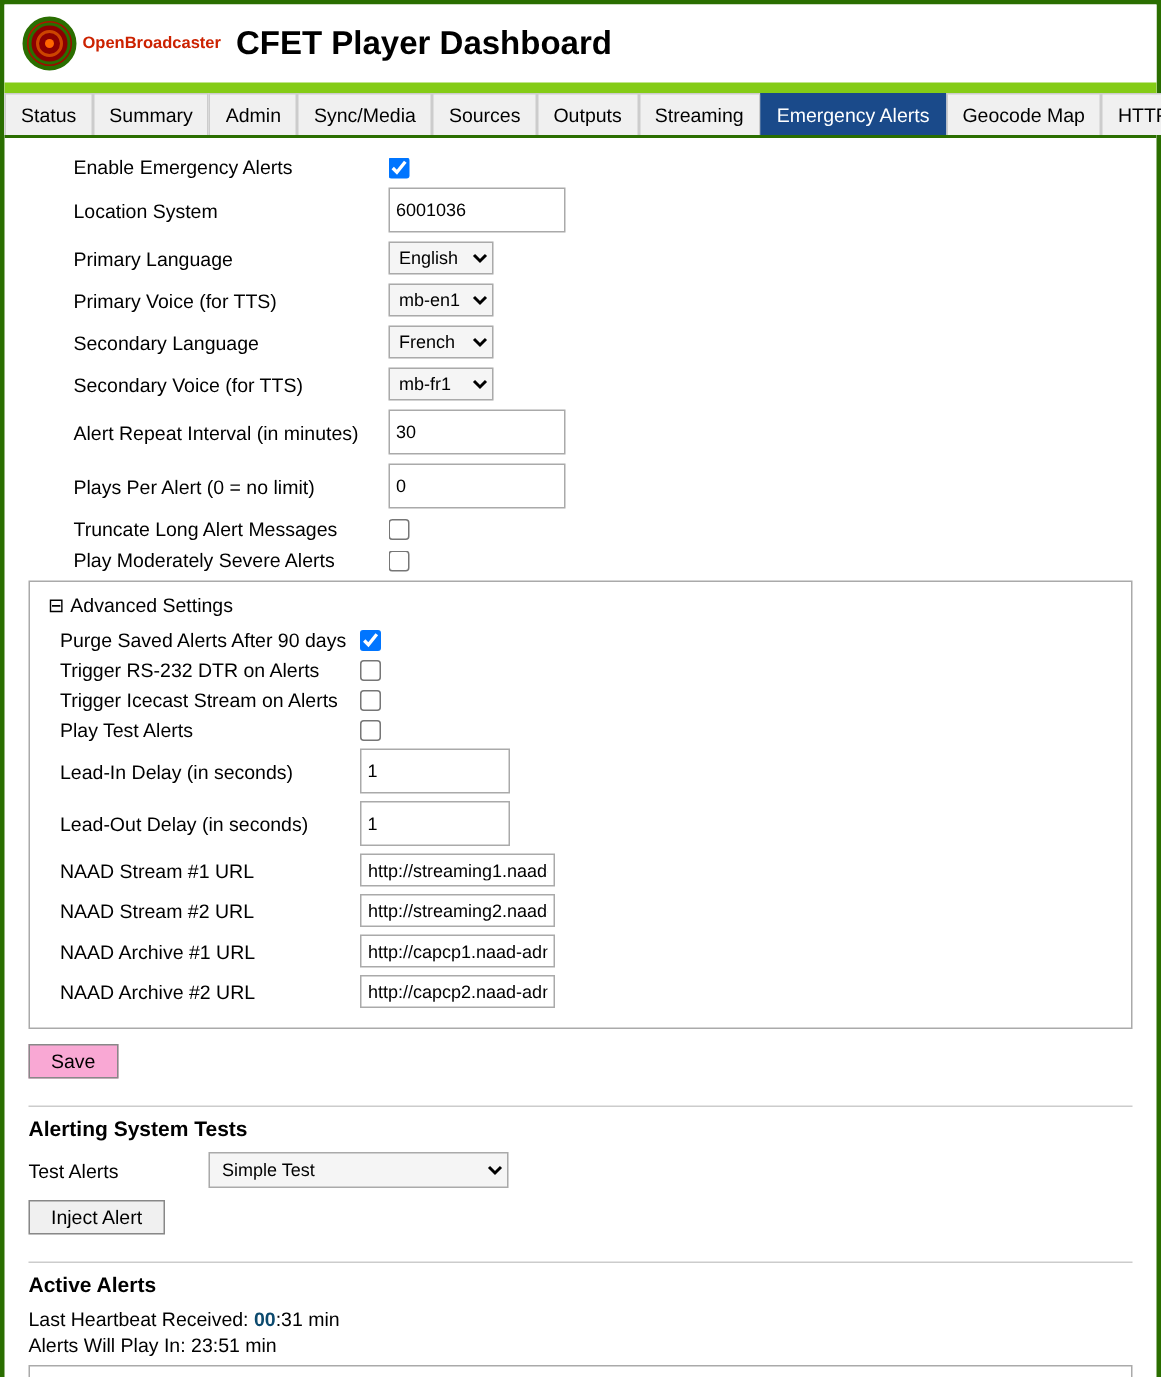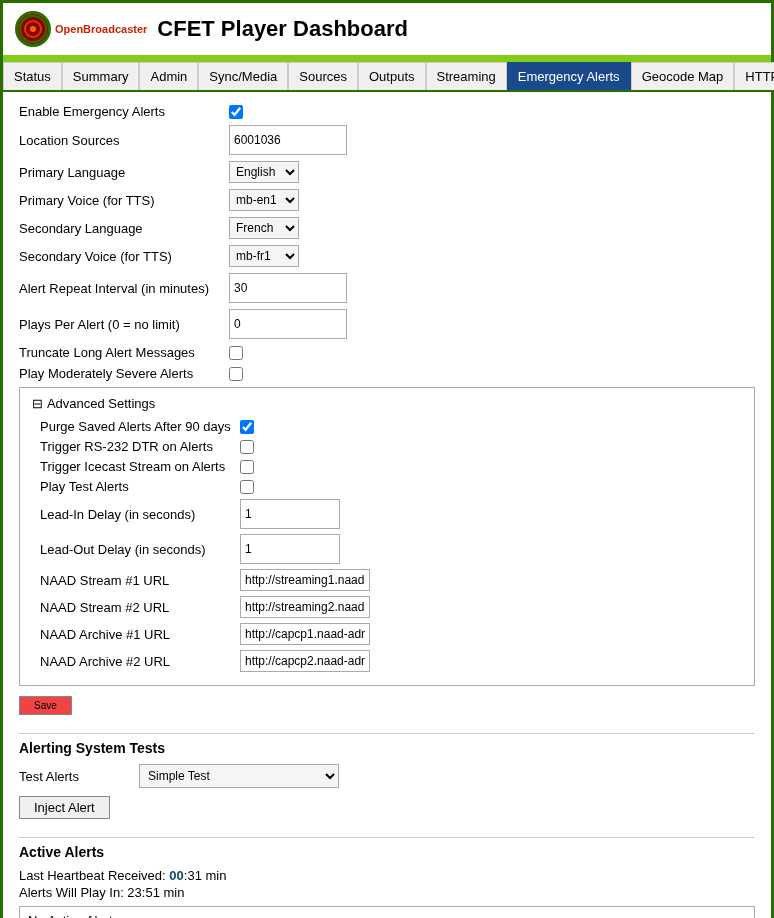--- a/index.html
+++ b/index.html
@@ -73,20 +73,21 @@
       color: #fff;
       border-color: #1a4a8a;
     }
     .content {
       padding: 12px 16px;
     }
     .form-row {
       display: flex;
       align-items: center;
       margin-bottom: 6px;
+      margin-left: 30px;
     }
     .form-label {
       width: 210px;
       font-size: 13px;
       color: #000;
       flex-shrink: 0;
     }
     .form-input {
       border: 1px solid #aaa;
       padding: 2px 4px;
@@ -130,24 +131,24 @@
       margin-bottom: 5px;
       padding-left: 8px;
     }
     .advanced-label {
       width: 200px;
       font-size: 13px;
       color: #000;
       flex-shrink: 0;
     }
     .save-btn {
-      background: #ef4444;
+      background: #f9a8d4;
       border: 1px solid #888;
       padding: 3px 14px;
-      font-size: 10px;
+      font-size: 13px;
       cursor: pointer;
       margin-bottom: 12px;
     }
     .section-title {
       font-size: 14px;
       font-weight: bold;
       color: #000;
       margin-bottom: 8px;
       margin-top: 4px;
     }
@@ -251,21 +252,21 @@
   <div class="content">
 
     
     <div class="form-row">
       <span class="form-label">Enable Emergency Alerts</span>
       <input type="checkbox" class="checkbox-input" checked="" style="">
     </div>
 
     
     <div class="form-row">
-      <span class="form-label">Location Sources</span>
+      <span class="form-label">Location System</span>
       <input type="text" class="form-input form-input-wide" value="6001036" style="">
     </div>
 
     
     <div class="form-row">
       <span class="form-label">Primary Language</span>
       <select class="form-select">
         <option>English</option>
         <option>French</option>
         <option>Spanish</option>

